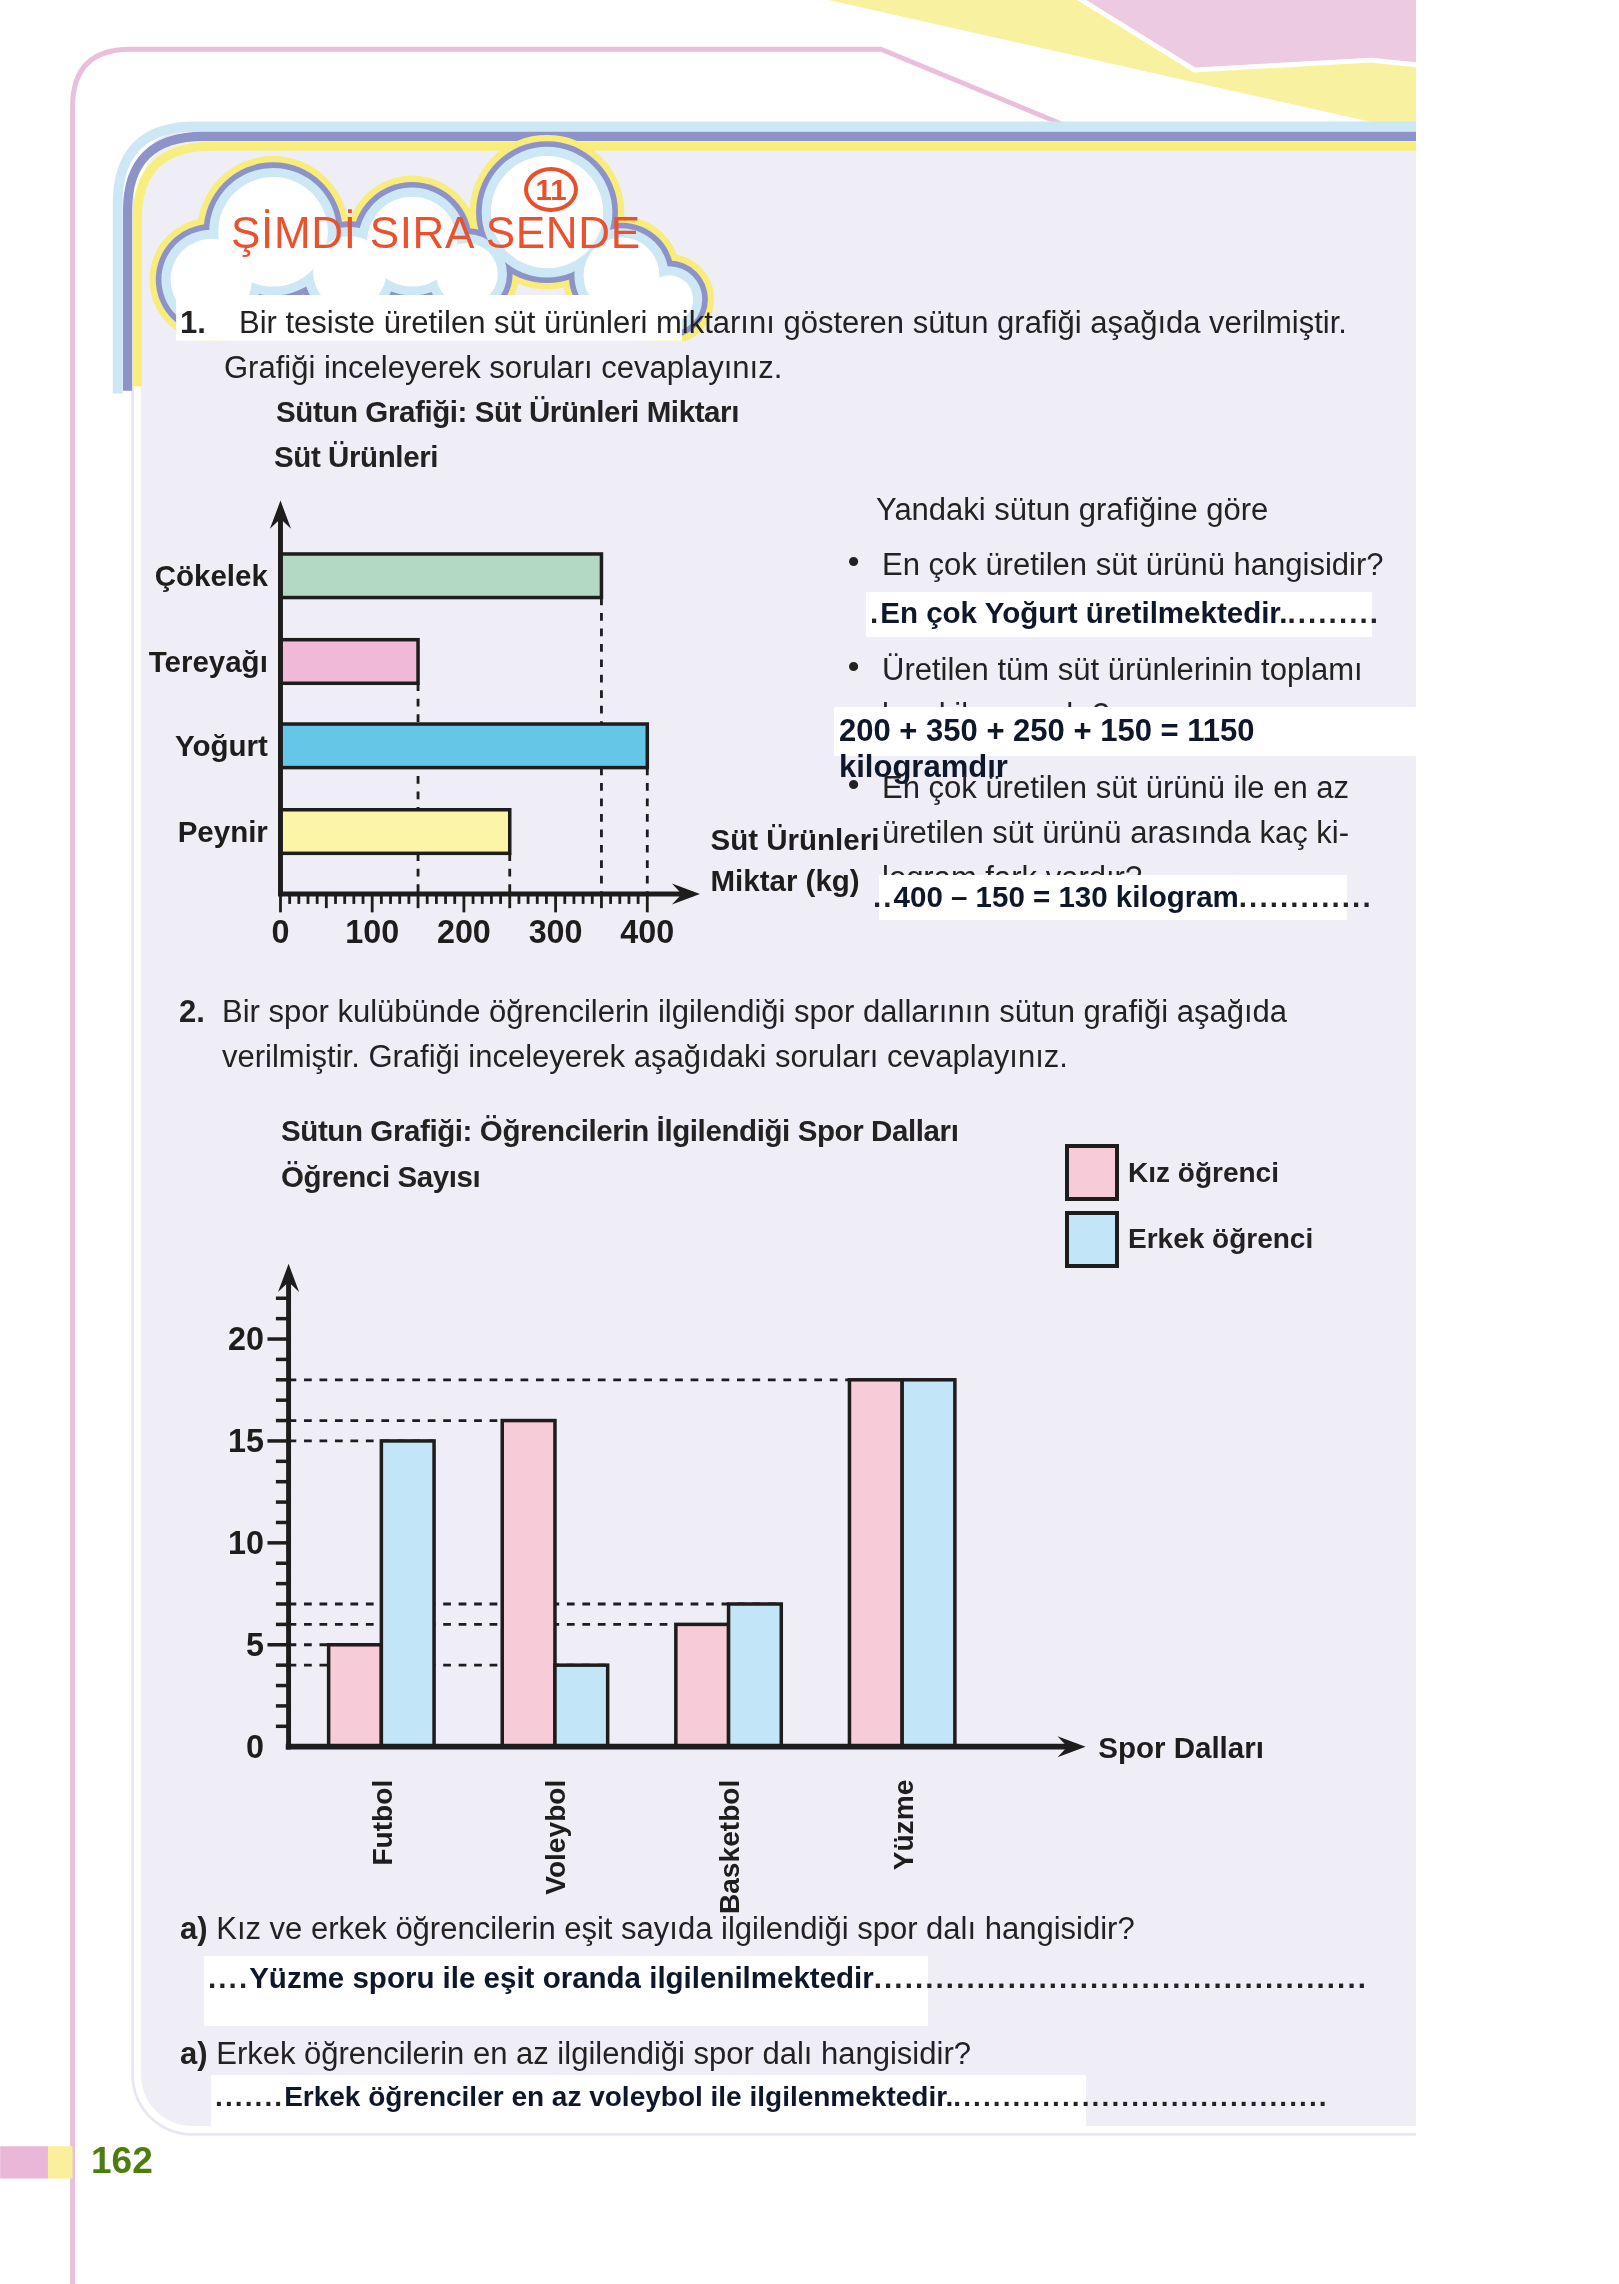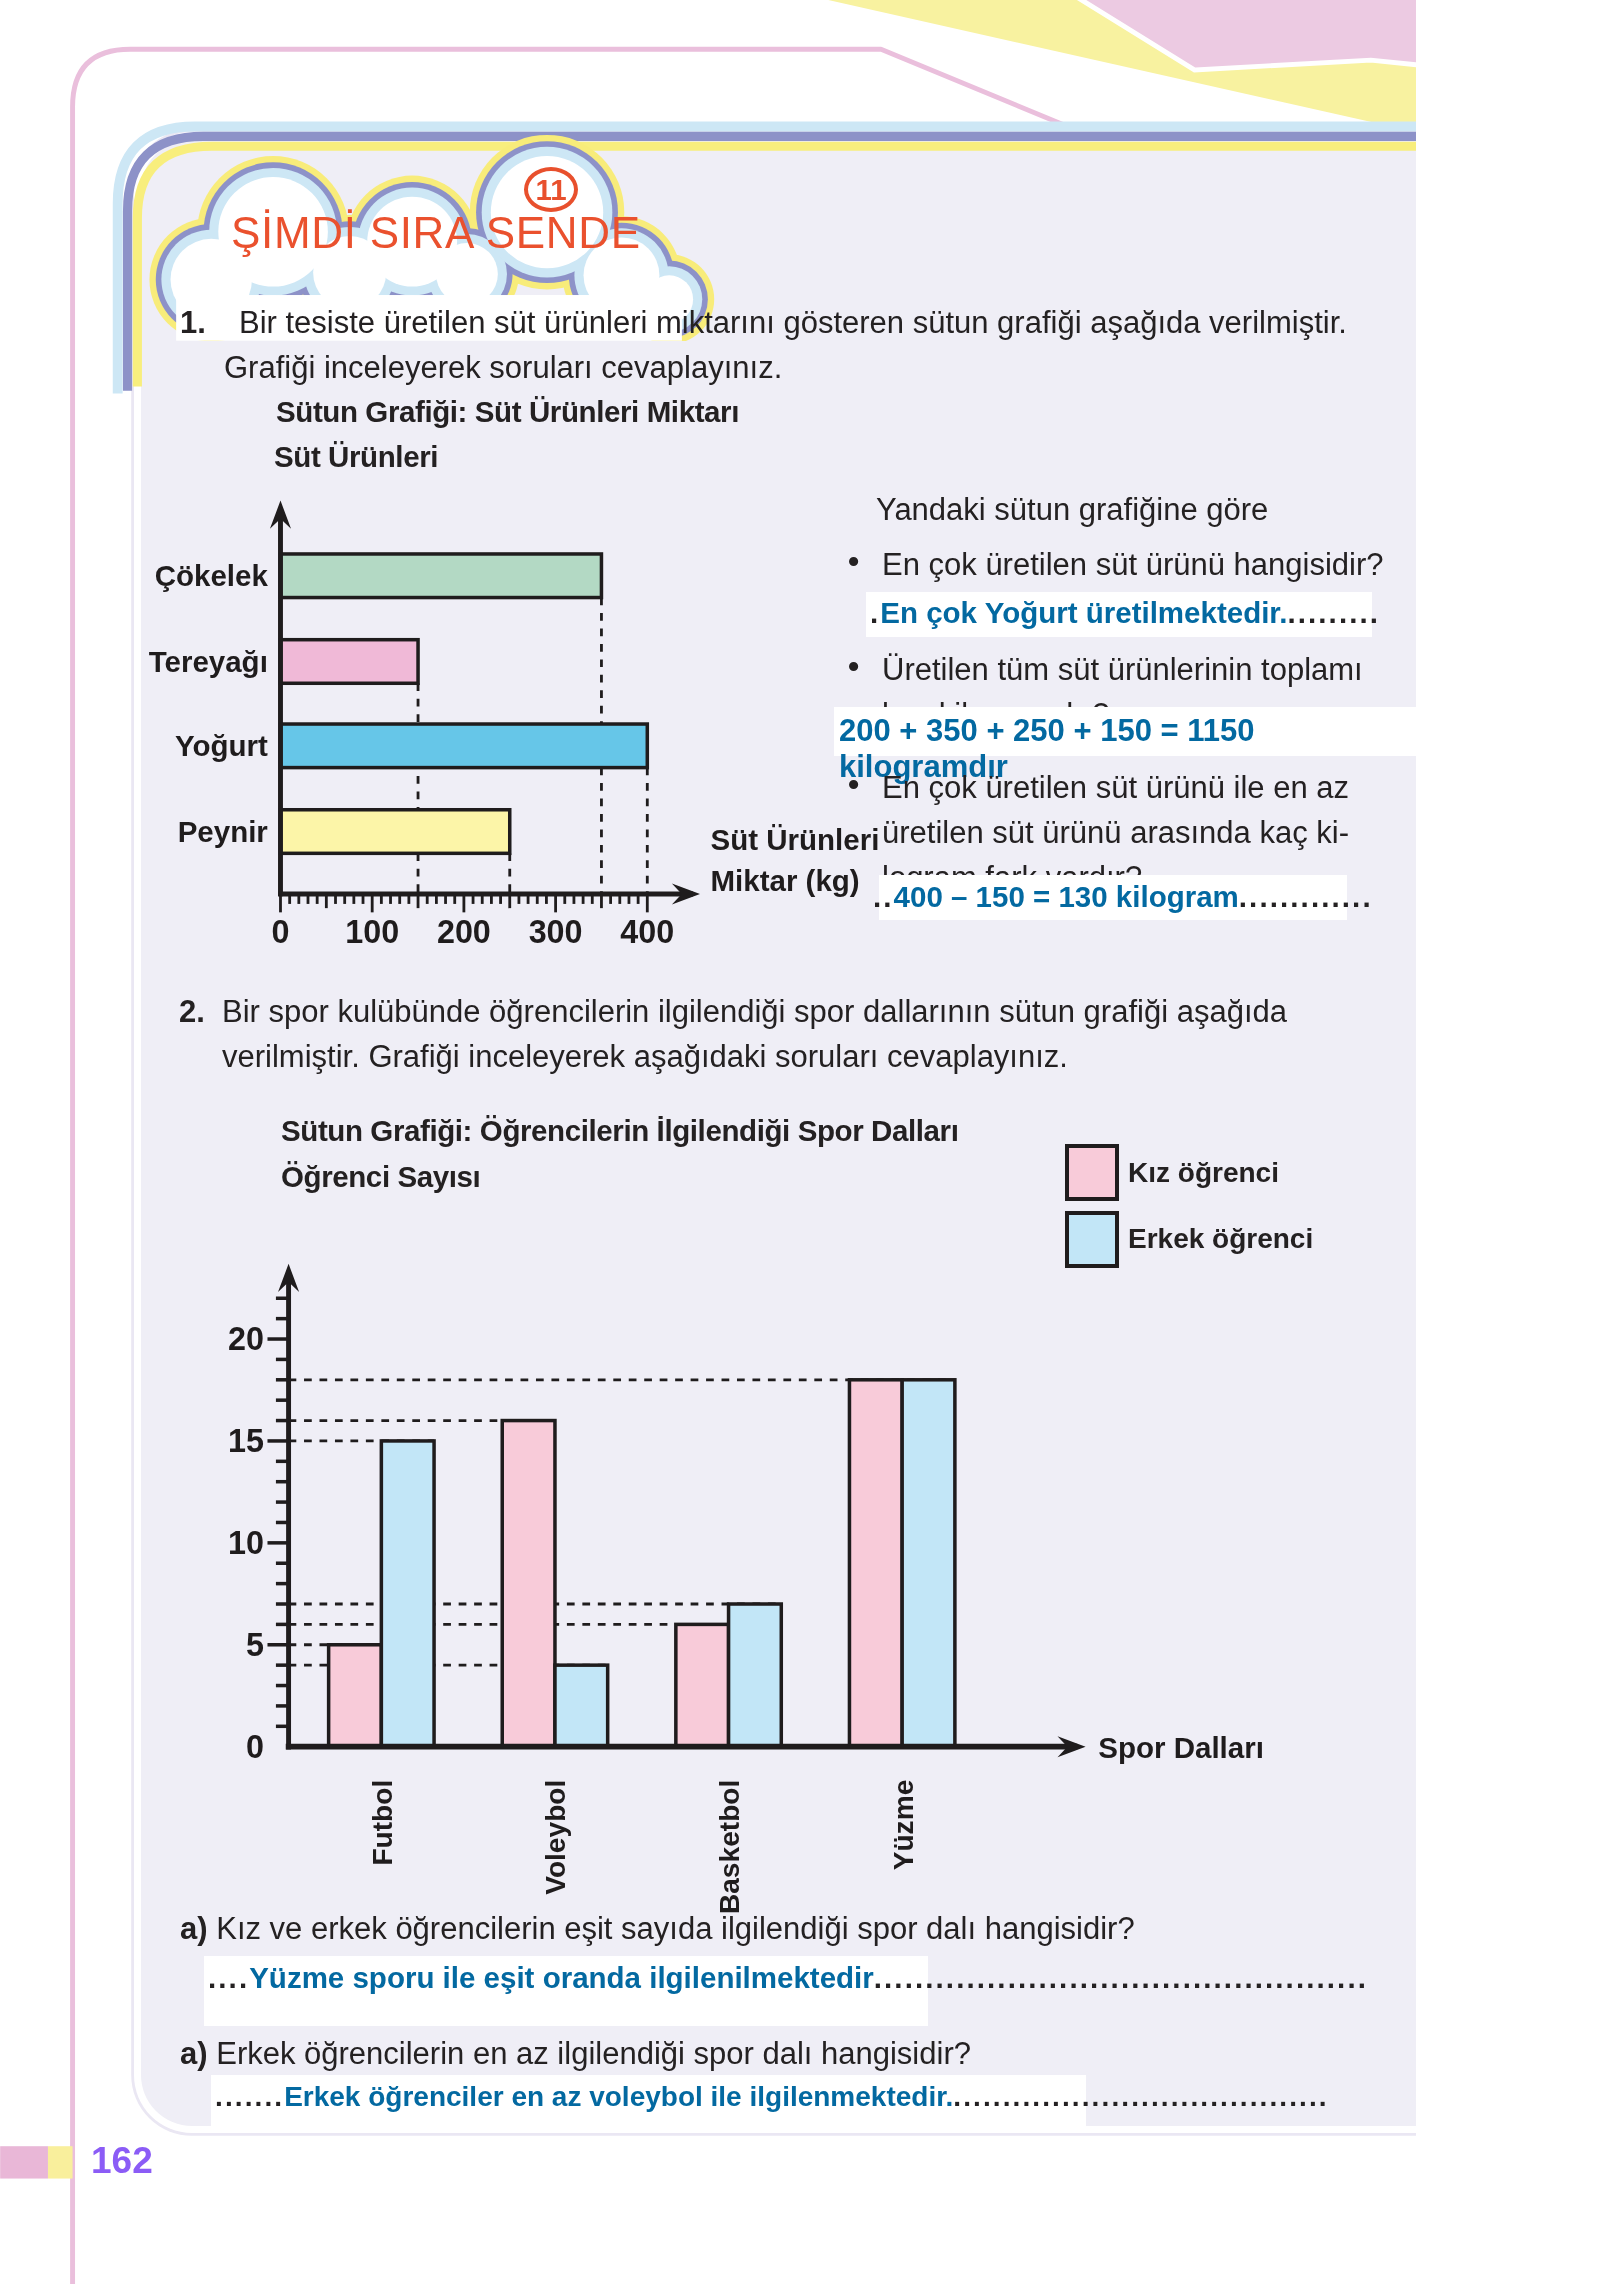--- a/index.html
+++ b/index.html
@@ -3,32 +3,32 @@
 <meta charset="utf-8">
 <style>
   html,body{margin:0;padding:0;background:#ffffff;}
   #page{position:relative;width:1416px;height:2284px;background:#ffffff;overflow:hidden;
         font-family:"Liberation Sans",sans-serif;color:#242122;}
   .abs{position:absolute;}
   .body44{font-size:31px;line-height:44px;}
   .bold{font-weight:700;}
   .qnum{font-weight:700;}
   .chartT{font-size:29.5px;font-weight:700;letter-spacing:-0.4px;}
-  .red{color:#0369a1;font-weight:700;}
+  .red{color:#0f172a;font-weight:700;}
   .dots{color:#242122;font-weight:700;letter-spacing:2.1px;}
   .whitebox{background:#ffffff;}
   .bullet{font-size:32px;font-weight:700;}
   #panel{left:141px;top:139px;width:1417px;height:1987px;background:#efeef6;border-radius:51px;
          box-shadow:0 0 0 7px #ffffff,0 0 0 9.8px #eae7f3;}
   #header-title{left:231px;top:208px;font-size:44px;font-weight:400;color:#ea512e;letter-spacing:0.7px;}
   #badge{left:524px;top:167px;width:46px;height:37px;background:#ffffff;border:4.2px solid #e8502d;
          border-radius:50%;text-align:center;line-height:37px;font-size:29.5px;font-weight:700;color:#e8502d;}
   .legend-swatch{width:46px;height:49px;border:4.2px solid #1f1c1d;}
   .legend-label{font-size:28px;font-weight:700;}
-  #page-num{left:91px;top:2140px;font-size:37px;font-weight:700;color:#8b5cf6;text-align:center;}
+  #page-num{left:91px;top:2140px;font-size:37px;font-weight:700;color:#4d7c0f;text-align:center;}
   svg{position:absolute;pointer-events:none;}
   text.ctick{font-family:"Liberation Sans",sans-serif;font-size:46px;font-weight:700;fill:#1f1c1d;}
   text.ccat{font-family:"Liberation Sans",sans-serif;font-size:42px;font-weight:700;fill:#1f1c1d;}
   text.crot{font-family:"Liberation Sans",sans-serif;font-size:40px;font-weight:700;fill:#1f1c1d;}
 </style>
 </head>
 <body>
 
 <div id="page">
 

